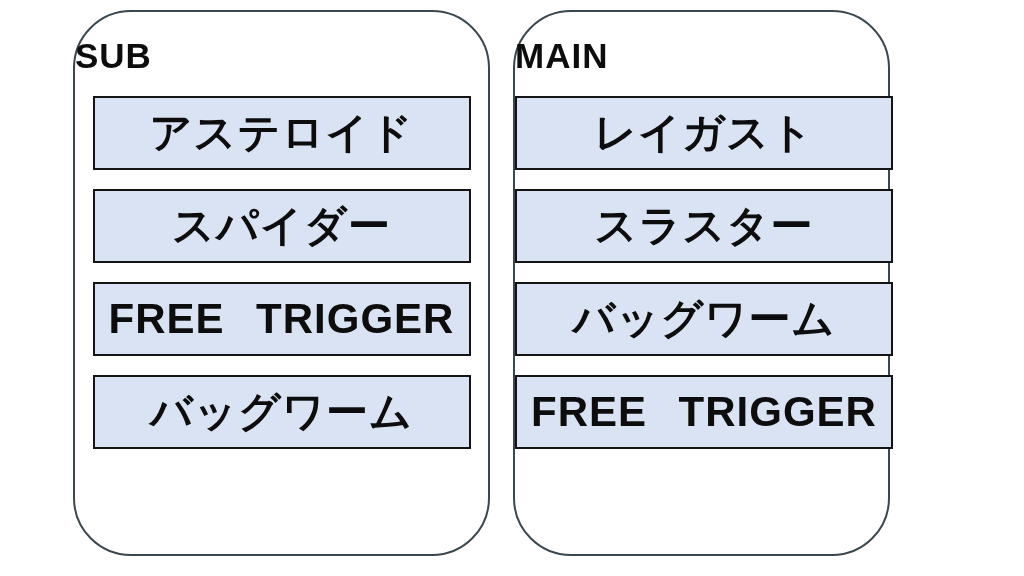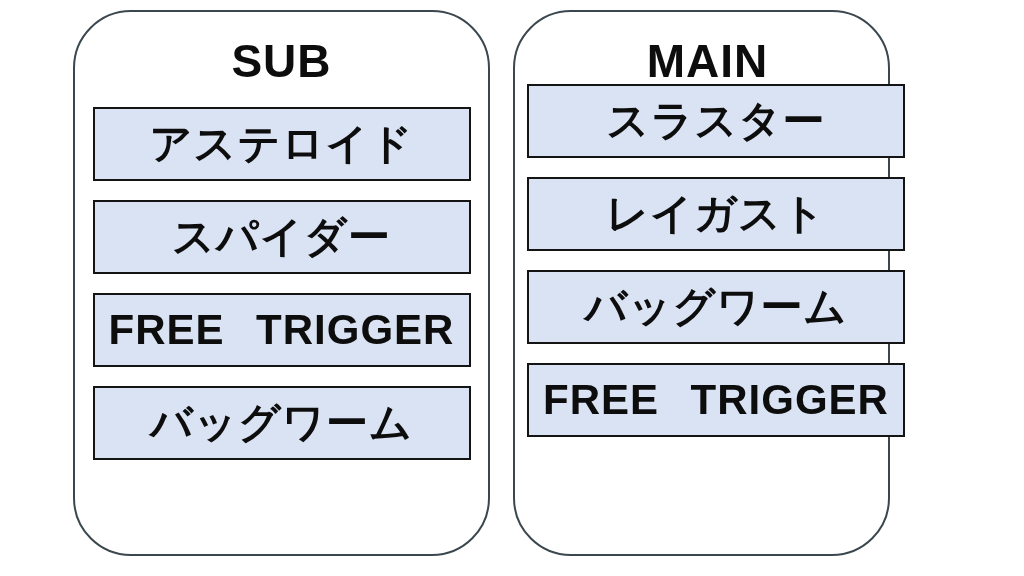--- a/index.html
+++ b/index.html
@@ -28,26 +28,25 @@
     border-radius: 58px;
     box-sizing: border-box;
   }
   .panel.sub {
     left: 73px;
     width: 417px;
   }
   .panel.main {
     left: 513px;
     width: 377px;
-    padding-left: 12px;
   }
   .panel-title {
     margin-top: 26px;
-    text-align: center;
-    font-size: 46px;
+    text-align: left;
+    font-size: 35px;
     font-weight: bold;
     color: #0d0d0d;
     line-height: 1;
     letter-spacing: 1px;
   }
   .box {
     margin: 0 auto;
     width: 378px;
     height: 74px;
     background: #dae3f3;
@@ -88,25 +87,25 @@
     <div class="box">
       <span class="box-label">FREE TRIGGER</span>
     </div>
     <div class="box">
       <span class="box-label">バッグワーム</span>
     </div>
   </div>
 
   <div class="panel main">
     <div class="panel-title">MAIN</div>
+    <div class="box first">
+      <span class="box-label">レイガスト</span>
+    </div>
     <div class="box">
       <span class="box-label">スラスター</span>
-    </div>
-    <div class="box first">
-      <span class="box-label">レイガスト</span>
     </div>
     <div class="box">
       <span class="box-label">バッグワーム</span>
     </div>
     <div class="box">
       <span class="box-label">FREE TRIGGER</span>
     </div>
   </div>
 
 </div>

